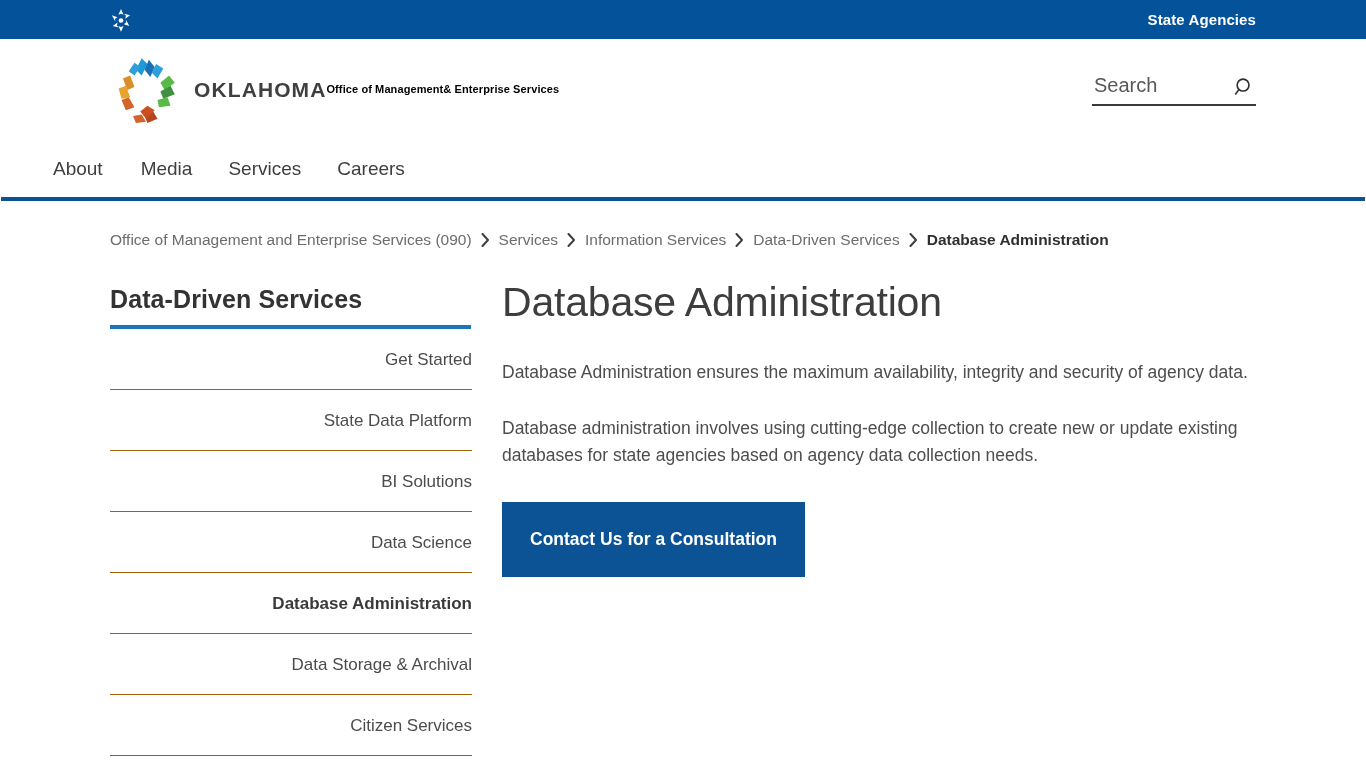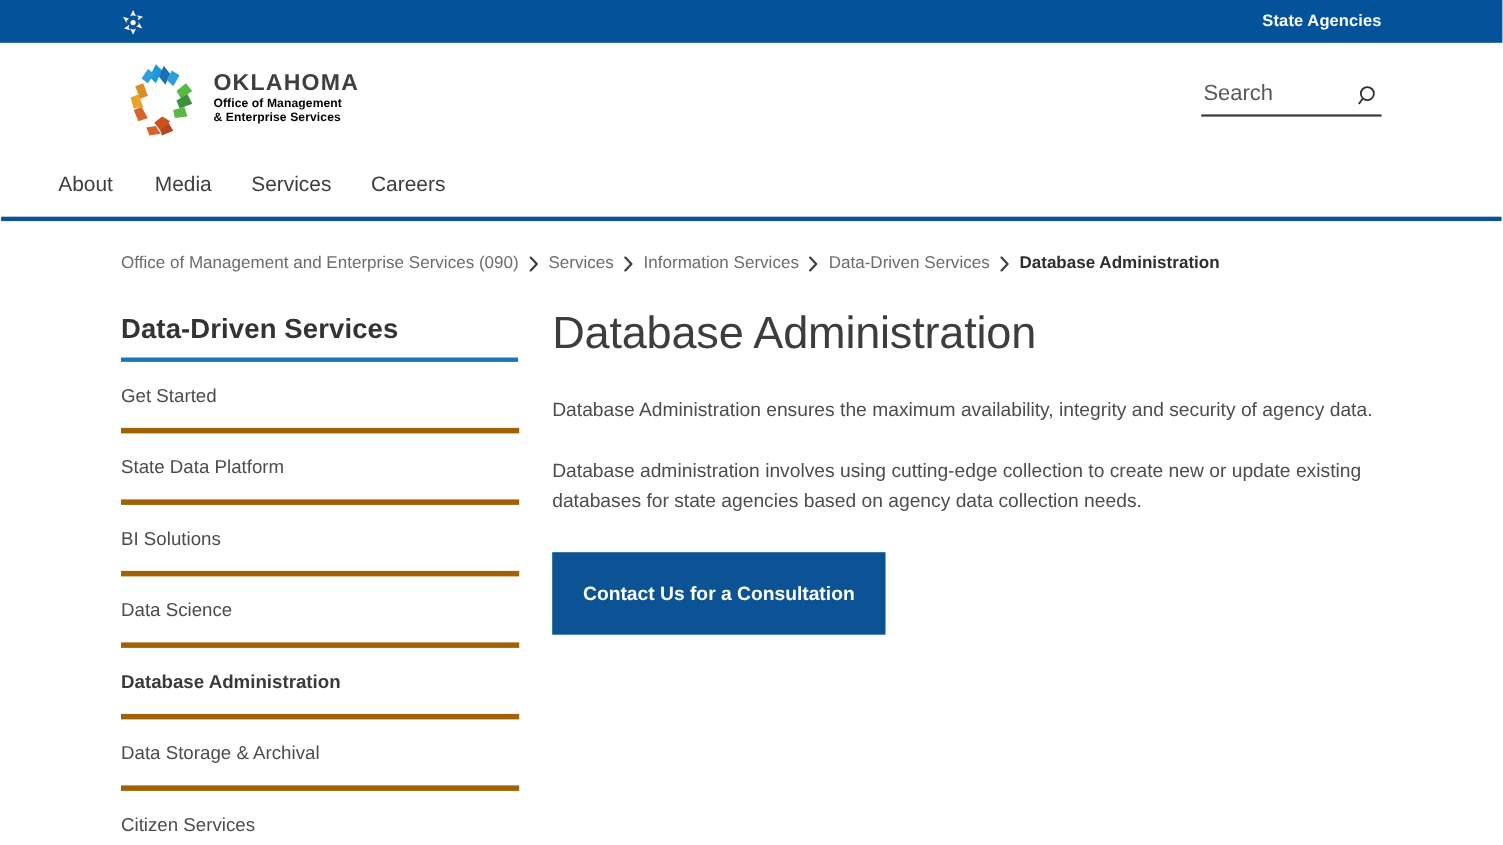--- a/index.html
+++ b/index.html
@@ -46,21 +46,21 @@
     padding: 0 110px 0 110px;
     justify-content: space-between;
   }
   .brand {
     display: flex;
     align-items: center;
     gap: 12px;
     text-decoration: none;
   }
   .brand-mark { width: 72px; height: 72px; display: block; flex: none; }
-  .brand-text { display: flex; flex-direction: column; justify-content: center; }
+  .brand-text { display: flex; flex-direction: row; justify-content: center; align-items: center; }
   .brand-line1 {
     font-size: 21px;
     font-weight: 700;
     letter-spacing: 1.1px;
     color: #3f3f3f;
     line-height: 1.12;
   }
   .brand-line2, .brand-line3 {
     font-size: 11px;
     font-weight: 600;
@@ -163,21 +163,21 @@
     line-height: 1.1;
     margin: 0 0 12px 0;
   }
   .side-rule {
     height: 4px;
     background: #1b75bb;
     width: 361px;
     margin-bottom: 0;
   }
   .side-list { list-style: none; margin: 0; padding: 0; }
-  .side-list li { border-bottom: 5px solid #a16207; }
+  .side-list li { border-bottom: 1px solid #a16207; text-align: right; }
   .side-link {
     display: block;
     font-size: 17px;
     color: #4c4c4c;
     text-decoration: none;
     padding: 22px 0 21px 0;
     line-height: 1;
   }
   .side-link.active { font-weight: 700; color: #3a3a3a; }
 

